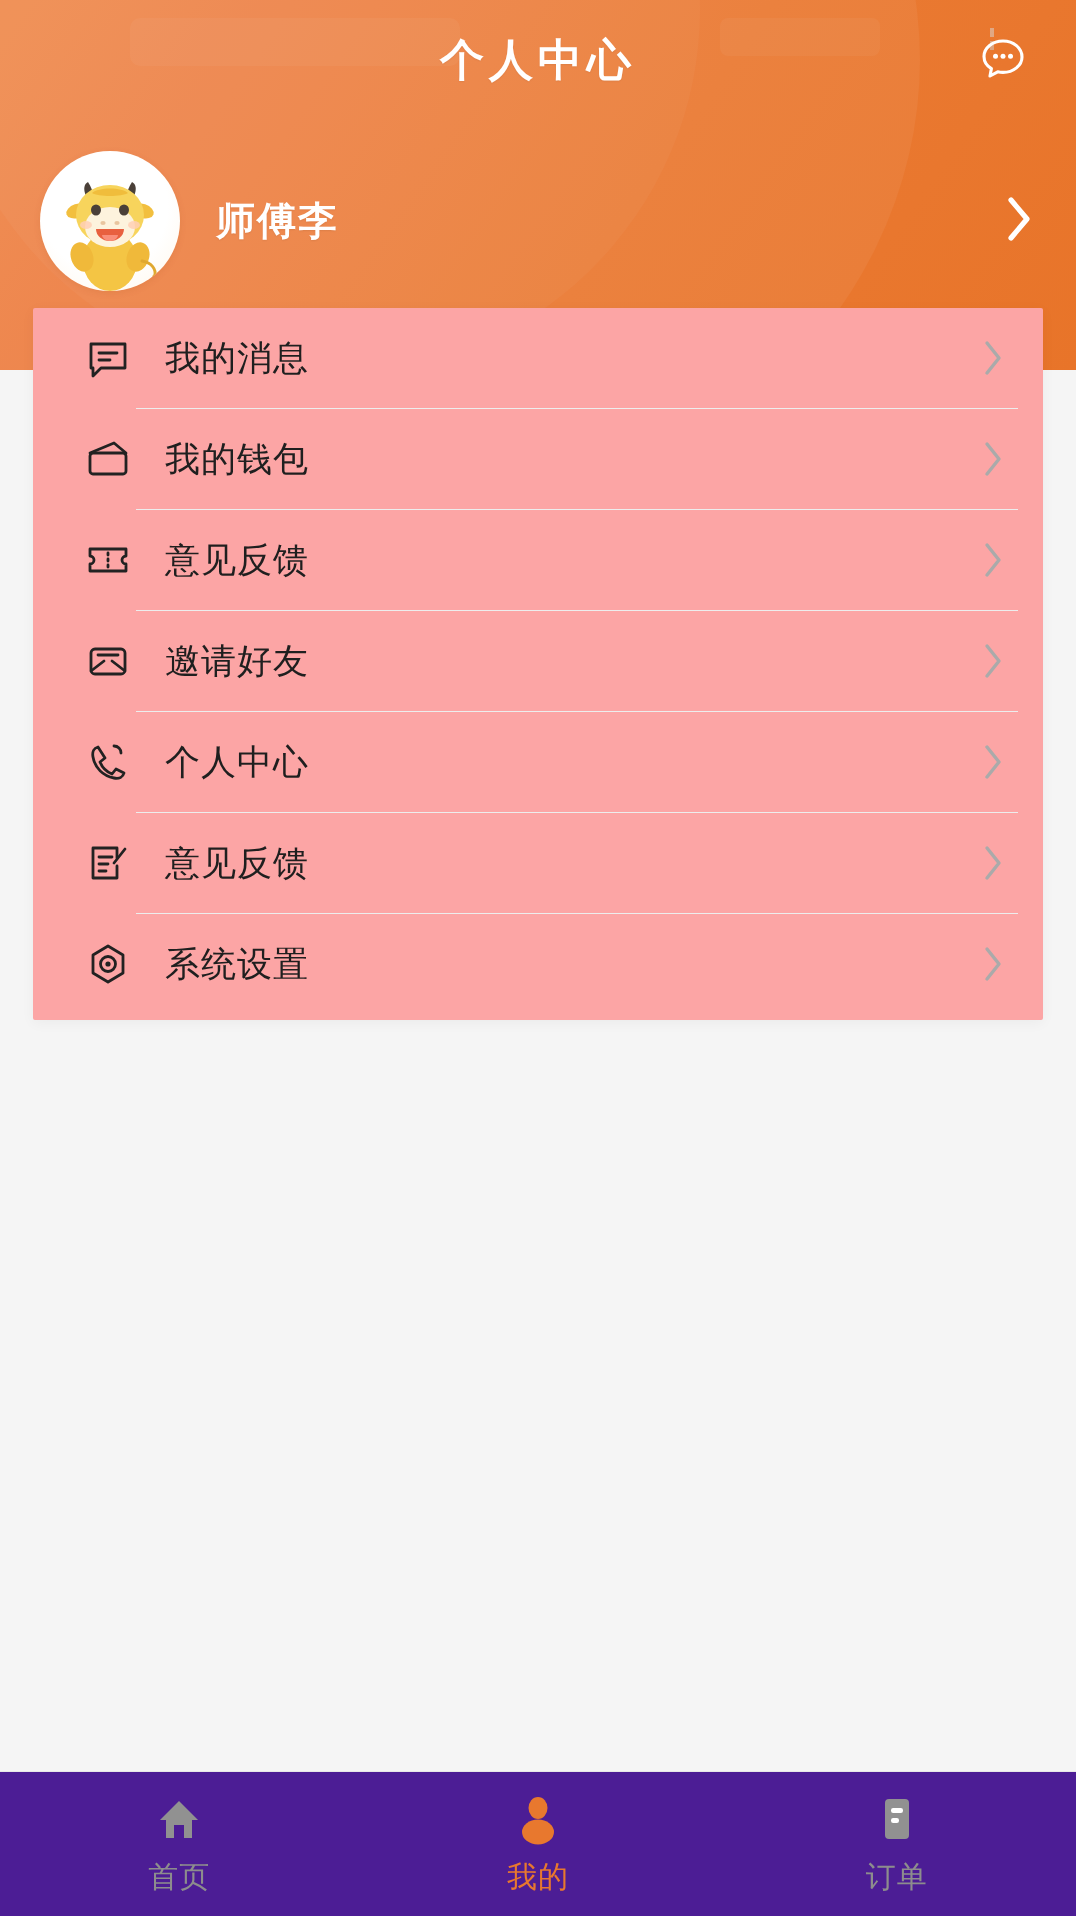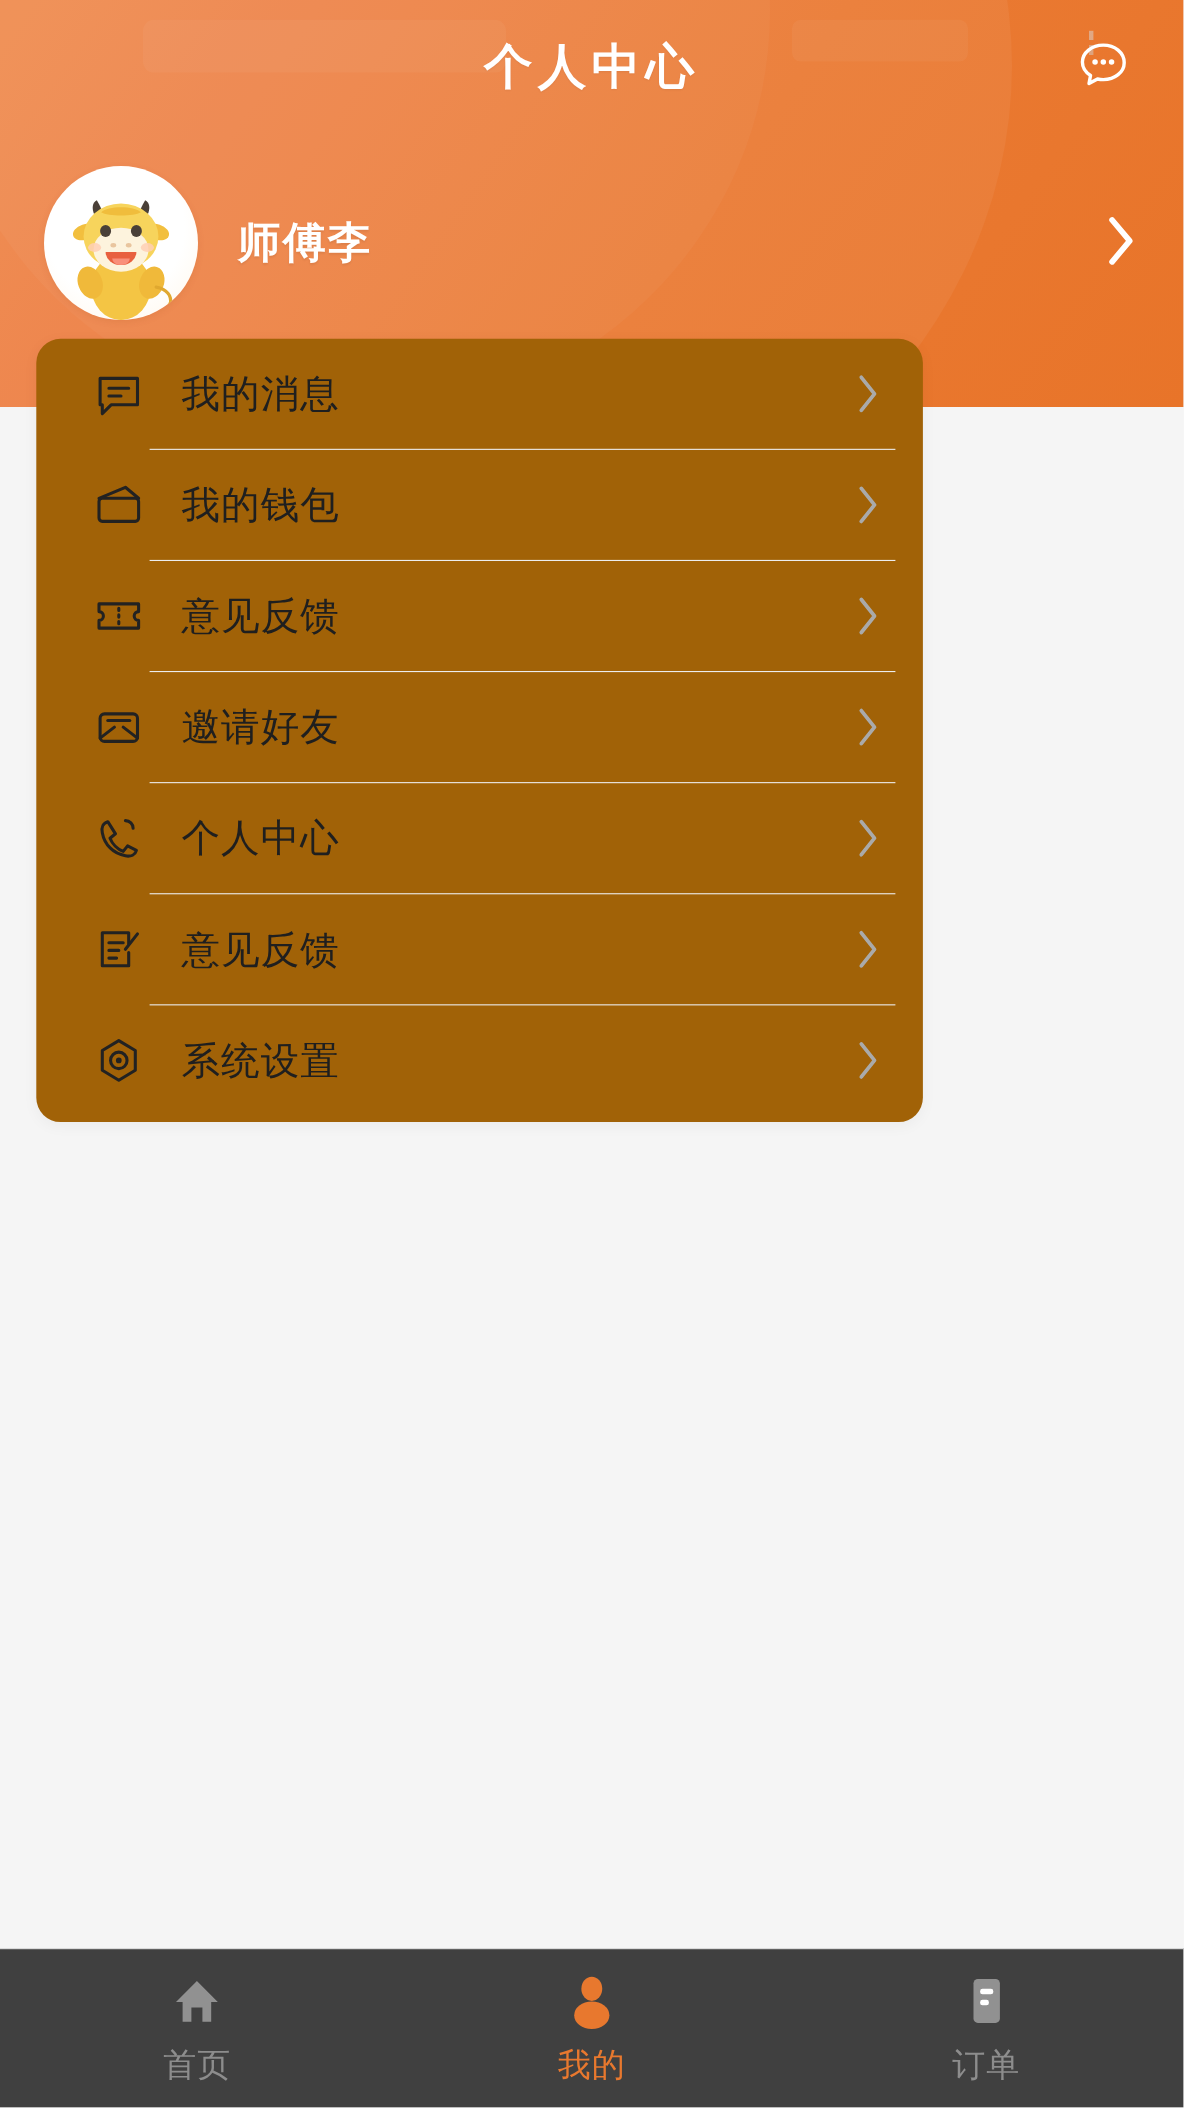--- a/index.html
+++ b/index.html
@@ -121,23 +121,23 @@
   }
   .profile-arrow {
     margin-left:auto;
     display:flex; align-items:center;
   }
 
   
   .card {
     position:absolute;
     left:33px; top:308px;
-    width:806px;
-    background:#a16207;
-    border-radius:22px;
+    width:1010px;
+    background:#fca5a5;
+    border-radius:2px;
     box-shadow:0 3px 14px rgba(0,0,0,0.045);
     padding:0 0 6px 0;
     z-index:5;
   }
   .menu-row {
     position:relative;
     display:flex;
     align-items:center;
     height:100px;
     padding:0 38px 0 46px;
@@ -165,21 +165,21 @@
     margin-right:25px;
   }
 
   
   .body-fill { flex:1 1 auto; background:#f5f5f5; }
 
   
   .tabbar {
     flex:0 0 145px;
     height:145px;
-    background:#404040;
+    background:#4c1d95;
     border-top:1px solid #e8e8e8;
     display:flex;
     align-items:flex-end;
   }
   .tab {
     flex:1 1 0;
     height:100%;
     display:flex;
     flex-direction:column;
     align-items:center;

